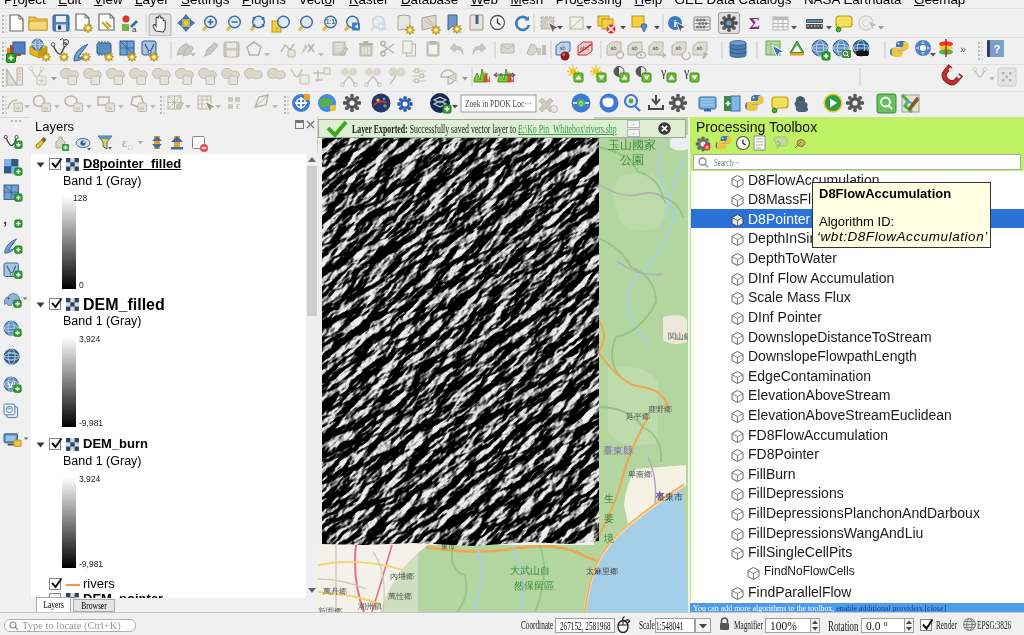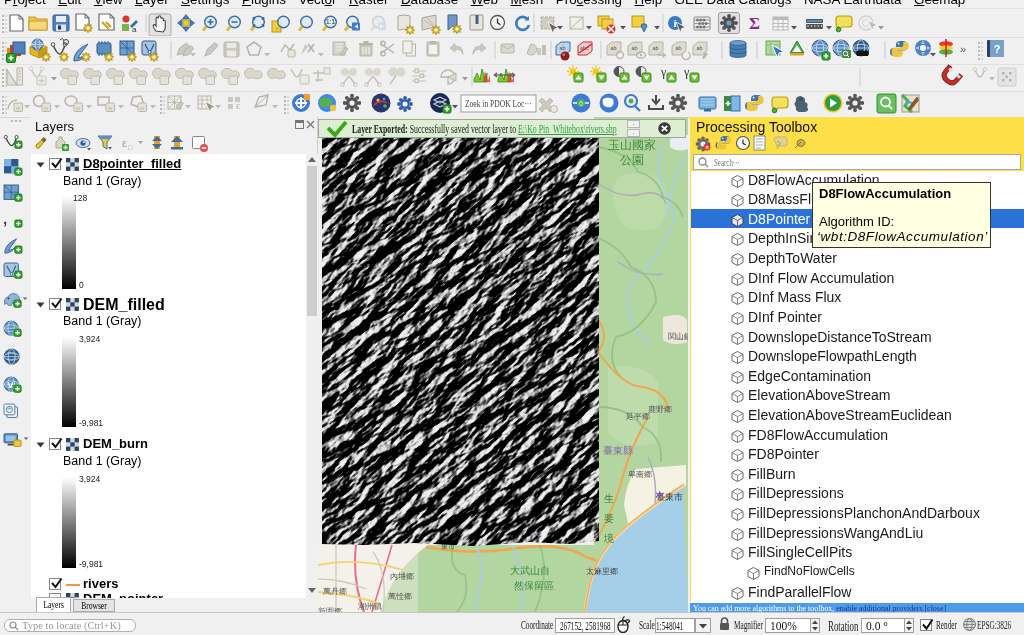--- a/index.html
+++ b/index.html
@@ -853,21 +853,21 @@
     <div class="abs" style="left:32px;top:360px;width:14px;height:91px;background:linear-gradient(to bottom,#ffffff,#000000)"></div>
     <div class="abs" style="left:49px;top:357px;font-size:8.5px;color:#222">3,924</div>
     <div class="abs" style="left:49px;top:442px;font-size:8.5px;color:#222">-9,981</div>
     <div class="abs" style="left:19px;top:461px;width:12px;height:12px;background:#fff;border:1.2px solid #888"></div>
     <svg class="abs" style="left:20px;top:460px" width="13" height="13">
       <path d="M2 6 l3.5 4 l6-8.5" fill="none" stroke="#111" stroke-width="2"></path>
     </svg>
     <svg class="abs" style="left:36px;top:466px" width="14" height="4">
       <path d="M0 2 h14" stroke="#e39a55" stroke-width="2.2"></path>
     </svg>
-    <div class="abs" style="left:53px;top:459px;font-size:13px;font-weight:700;color:#000">rivers</div>
+    <div class="abs" style="left:53px;top:459px;font-size:13px;font-weight:400;color:#000">rivers</div>
     <div class="abs" style="left:19px;top:476px;width:12px;height:8px;background:#fff;border:1.2px solid #888;border-bottom:none"></div>
     <div class="abs" style="left:36px;top:474px;height:10px;overflow:hidden;font-size:13px;font-weight:700;color:#000"><svg width="13" height="10">
         <rect width="13" height="13" fill="#cfdce8"></rect>
         <rect width="4.3" height="4.3" fill="#30435a"></rect>
         <rect x="8.6" width="4.3" height="4.3" fill="#30435a"></rect>
         <rect x="4.3" y="4.3" width="4.3" height="4.3" fill="#30435a"></rect>
       </svg></div>
     <div class="abs" style="left:53px;top:474px;height:10px;overflow:hidden;font-size:13px;font-weight:700;color:#000">DEM_pointer</div>
     <div class="abs" style="left:0px;top:481px;width:288px;height:14px;background:#f0f0f0"></div>
     <div class="abs serif" style="left:6px;top:480px;width:35px;height:15px;background:#fdfdfd;border:1px solid #aaa;border-bottom:none;font-size:10px;text-align:center;padding-top:1px"><span class="nrwc" style="transform:scaleX(0.75)">Layers</span></div>
@@ -966,21 +966,21 @@
     <path d="M2 8 l7 7 l11-13" fill="none" stroke="#3faf1f" stroke-width="4"></path>
     <path d="M2 8 l7 7 l11-13" fill="none" stroke="#2a7a12" stroke-width="1" opacity="0.5"></path>
   </svg>
 <div class="abs serif" style="left:352px;top:123px;font-size:11.5px;color:#1a1a1a"><span class="nrw" style="transform:scaleX(0.68)"><b>Layer Exported:</b> Successfully saved vector layer to <span style="color:#2f9e44;text-decoration:underline">E:\Ko Pin_Whitebox\rivers.shp</span></span></div>
 <div class="abs" style="left:627px;top:120px;width:13px;height:8px;background:#f2f2f2;border:1px solid #b5b5b5;font-size:6px;text-align:center;color:#666">-</div>
 <div class="abs" style="left:627px;top:129px;width:13px;height:8px;background:#f2f2f2;border:1px solid #b5b5b5;font-size:6px;text-align:center;color:#666">-</div>
 <svg class="abs" style="left:658px;top:122px" width="13" height="13">
     <circle cx="6.5" cy="6.5" r="6.2" fill="#3a3a3a"></circle>
     <path d="M3.8 3.8 l5.4 5.4 M9.2 3.8 l-5.4 5.4" stroke="#fff" stroke-width="1.8"></path>
   </svg>
-<div class="abs" style="left:690px;top:117px;width:334px;height:495px;background:#fde047">
+<div class="abs" style="left:690px;top:117px;width:334px;height:495px;background:#bef264">
     <div class="abs" style="left:6px;top:2px;font-size:14px;color:#111">Processing Toolbox</div>
     <svg class="abs" style="left:2px;top:18px" width="130" height="17">
       <g transform="translate(4,2)">
         <circle cx="7" cy="7" r="4.3" fill="#666"></circle>
         <circle cx="12.5" cy="7.0" r="1.9" fill="#666"></circle>
         <circle cx="10.9" cy="10.9" r="1.9" fill="#666"></circle>
         <circle cx="7.0" cy="12.5" r="1.9" fill="#666"></circle>
         <circle cx="3.1" cy="10.9" r="1.9" fill="#666"></circle>
         <circle cx="1.5" cy="7.0" r="1.9" fill="#666"></circle>
         <circle cx="3.1" cy="3.1" r="1.9" fill="#666"></circle>
@@ -1072,21 +1072,21 @@
         </div>
         <div class="abs" style="left:57px;top:2px;white-space:nowrap">DInf Flow Accumulation</div>
       </div>
       <div class="abs" style="left:0;top:116.2px;width:333px;height:19.6px;color:#1a1a1a;font-size:14px">
         <div class="abs" style="left:40px;top:3px;width:14px;height:14px">
           <svg width="13" height="13" style="position:absolute;left:0;top:2px">
             <path d="M6.5 0.5 l5.5 3 v6 l-5.5 3 l-5.5-3 v-6 z" fill="#fff" stroke="#666" stroke-width="1"></path>
             <path d="M1 3.5 l5.5 3 l5.5-3 M6.5 6.5 v6" fill="none" stroke="#666" stroke-width="0.8"></path>
           </svg>
         </div>
-        <div class="abs" style="left:57px;top:2px;white-space:nowrap">DInf Mass Flux</div>
+        <div class="abs" style="left:57px;top:2px;white-space:nowrap">Scale Mass Flux</div>
       </div>
       <div class="abs" style="left:0;top:135.8px;width:333px;height:19.6px;color:#1a1a1a;font-size:14px">
         <div class="abs" style="left:40px;top:3px;width:14px;height:14px">
           <svg width="13" height="13" style="position:absolute;left:0;top:2px">
             <path d="M6.5 0.5 l5.5 3 v6 l-5.5 3 l-5.5-3 v-6 z" fill="#fff" stroke="#666" stroke-width="1"></path>
             <path d="M1 3.5 l5.5 3 l5.5-3 M6.5 6.5 v6" fill="none" stroke="#666" stroke-width="0.8"></path>
           </svg>
         </div>
         <div class="abs" style="left:57px;top:2px;white-space:nowrap">DInf Pointer</div>
       </div>

